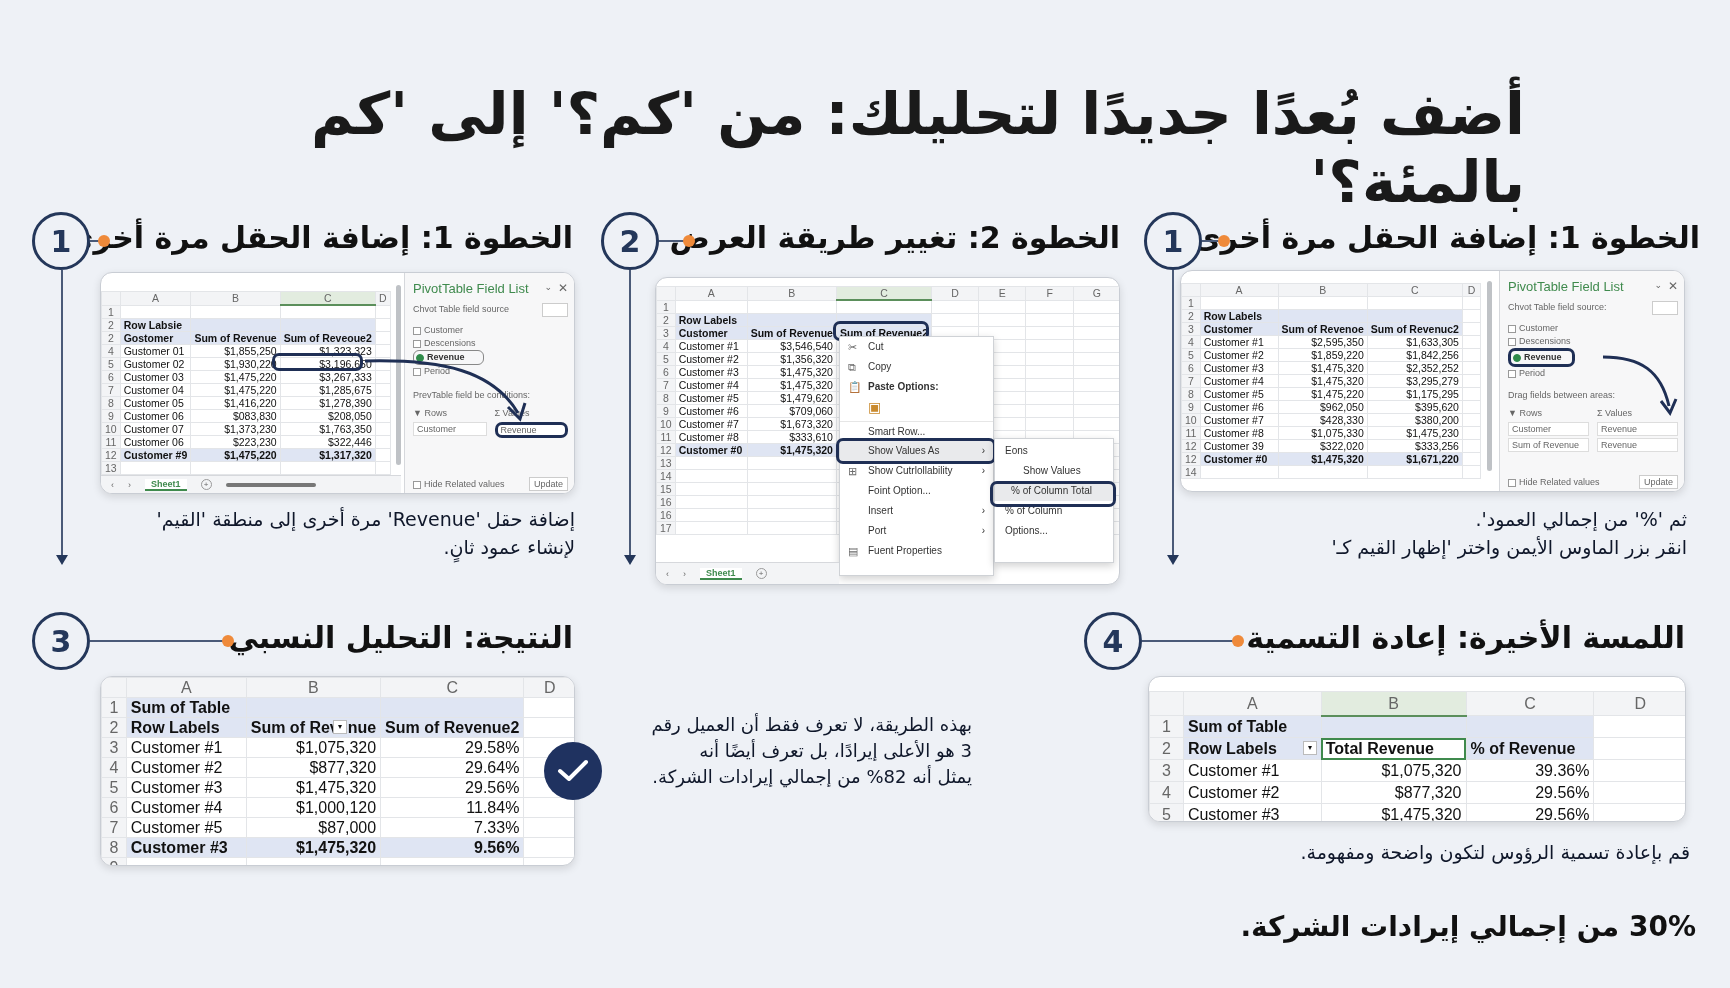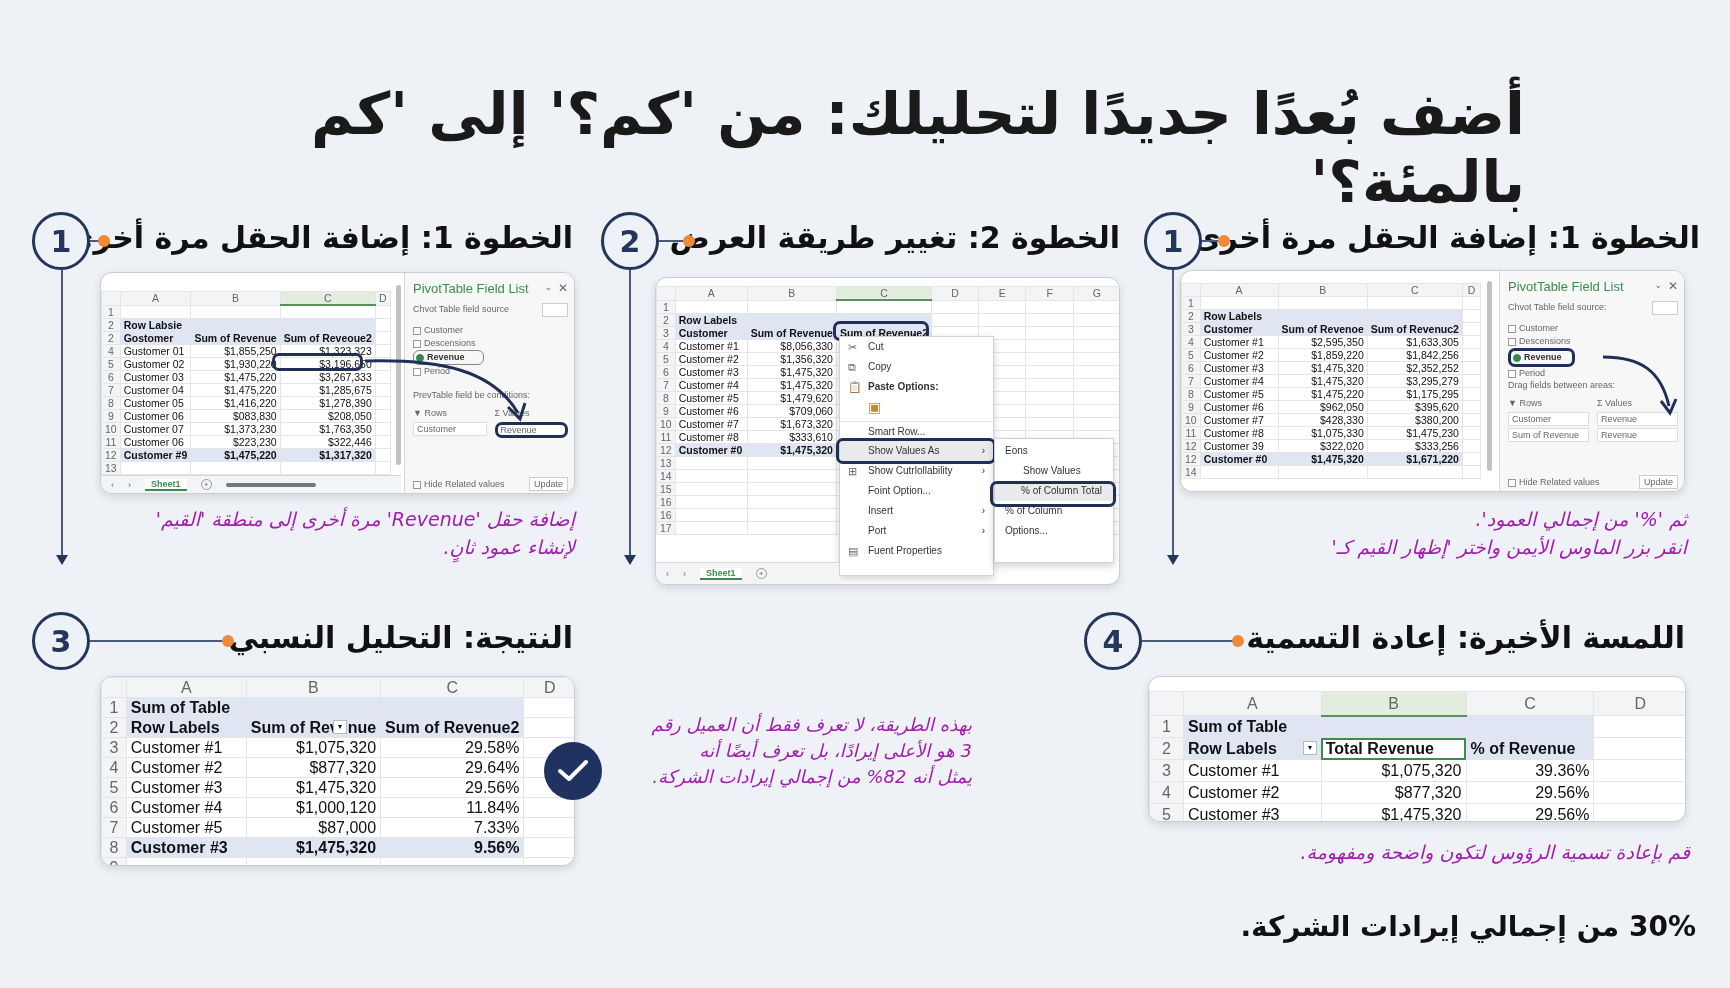--- a/index.html
+++ b/index.html
@@ -25,21 +25,21 @@
     justify-content: center; background: #eef1f6;
   }
   .connector { height: 2px; background: #4a5a78; }
   .dot { width: 12px; height: 12px; border-radius: 50%; background: #ef8a3a; }
   .vline { width: 2px; background: #4a5a78; }
   .arrowhead { width: 0; height: 0; border-left: 6px solid transparent; border-right: 6px solid transparent; border-top: 10px solid #24375a; }
   .card {
     background: #fff; border: 1px solid #c9cdd4; border-radius: 12px;
     box-shadow: 0 3px 8px rgba(0,0,0,0.12); overflow: hidden;
   }
-  .desc { direction: rtl; text-align: right; font-size: 19px; color: #a21caf; line-height: 28px; font-style: italic; }
+  .desc { direction: rtl; text-align: right; font-size: 19px; color: #0f172a; line-height: 28px; }
   table.xl { border-collapse: collapse; font-family: "Liberation Sans", sans-serif; }
   table.xl td, table.xl th { border: 1px solid #e3e5e8; white-space: nowrap; overflow: hidden; }
   table.xl th { background: #f3f4f6; font-weight: normal; color: #666; text-align: center; }
   table.xl th.sel { background: #e2ecdf; border-bottom: 2px solid #5b8f5b; }
   table.xl td.rn { background: #f3f4f6; color: #666; text-align: center; }
   table.xl td.r { text-align: right; }
   table.xl tr.hdr td:not(.rn) { background: #dfe5f3; font-weight: bold; }
   table.xl tr.tot td:not(.rn) { background: #dfe5f3; font-weight: bold; }
   .small table.xl { font-size: 10.5px; }
   .small table.xl td, .small table.xl th { height: 13px; line-height: 12px; padding: 0 3px; }
@@ -189,21 +189,21 @@
     <div class="abs" style="right:8px; top:8px; font-size:12px;">✕</div>
     <div class="abs" style="right:24px; top:9px; font-size:9px;">⌄</div>
     <div style="margin-top:8px">Chvot Table field source:</div>
     <div class="abs" style="right:8px; top:30px; width:26px; height:14px; border:1px solid #ccc; background:#fff;"></div>
     <div style="margin-top:10px; line-height:13px;">
       <div><span class="cb"></span><span>Customer</span></div>
       <div><span class="cb"></span><span>Descensions</span></div>
       <div class="hl" style="display:inline-block; padding:0 10px 0 2px; font-weight:bold; color:#333;"><span class="cb on"></span><span>Revenue</span></div>
       <div><span class="cb"></span><span>Period</span></div>
     </div>
-    <div style="">Drag fields between areas:</div>
+    <div style="margin-top:10px">Drag fields between areas:</div>
     <div style="display:flex; gap:8px; margin-top:8px;">
       <div style="flex:1">
         <div>▼ <span>Rows</span></div>
         <div style="background:#fff; border:1px solid #ddd; margin-top:4px; padding:1px 3px;">Customer</div>
         <div style="background:#fff; border:1px solid #ddd; margin-top:2px; padding:1px 3px;">Sum of Revenue</div>
       </div>
       <div style="flex:1">
         <div>Σ <span>Values</span></div>
         <div style="background:#fff; border:1px solid #ddd; margin-top:4px; padding:1px 3px;">Revenue</div>
         <div style="background:#fff; border:1px solid #ddd; margin-top:2px; padding:1px 3px;">Revenue</div>
@@ -269,21 +269,21 @@
           <td class="r">Sum of Revenue</td>
           <td>Sum of Revenue2</td>
           <td style="background:#fff"></td>
           <td style="background:#fff"></td>
           <td style="background:#fff"></td>
           <td style="background:#fff"></td>
         </tr>
     <tr>
           <td class="rn">4</td>
           <td>Customer #1</td>
-          <td class="r">$8,056,330</td>
+          <td class="r">$3,546,540</td>
           <td></td>
           <td></td>
           <td></td>
           <td></td>
           <td></td>
         </tr>
     <tr>
           <td class="rn">5</td>
           <td>Customer #2</td>
           <td class="r">$1,356,320</td>
@@ -442,21 +442,21 @@
     <div class="mi"><span>Foint Option...</span></div>
     <div class="mi"><span>Insert</span><span class="chev">›</span></div>
     <div class="mi"><span>Port</span><span class="chev">›</span></div>
     <div class="mi"><span class="ico">▤</span><span>Fuent Properties</span></div>
   </div>
   <div class="abs hl" style="left:180px; top:160px; width:160px; height:26px;"></div>
 
   <div class="abs menu" style="left:338px; top:160px; width:120px; height:125px; padding-top:2px;">
     <div class="mi" style="padding-left:10px;">Eons</div>
     <div class="mi" style="">Show Values</div>
-    <div class="mi" style="padding-left:26px; background:#e9eaec;">% of Column Total</div>
+    <div class="mi" style="padding-left:16px; background:#e9eaec;">% of Column Total</div>
     <div class="mi" style="padding-left:10px;">% of Column</div>
     <div class="mi" style="padding-left:10px;">Options...</div>
   </div>
   <div class="abs hl" style="left:334px; top:203px; width:126px; height:26px;"></div>
 
   <div class="abs tabbar" style="left:0; bottom:0; width:183px; height:22px; display:flex; align-items:center; gap:14px; padding-left:10px;">
     <span>‹</span>
     <span>›</span>
     <span class="sheettab">Sheet1</span>
     <span style="border:1px solid #999; border-radius:50%; width:11px; height:11px; display:inline-flex; align-items:center; justify-content:center; font-size:8px;">+</span>

